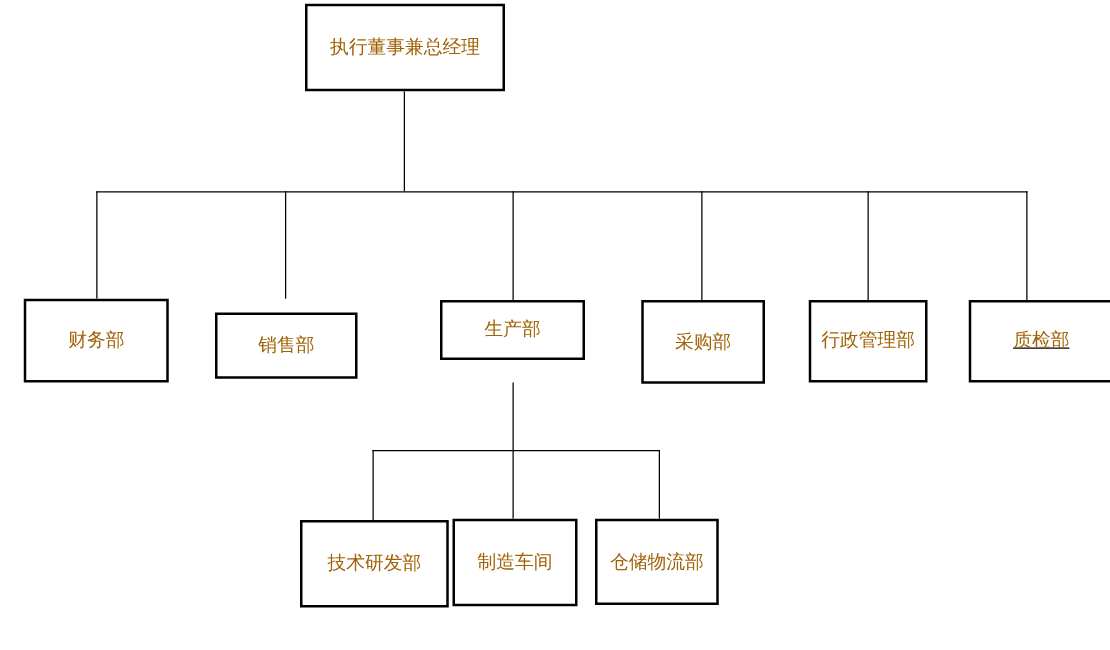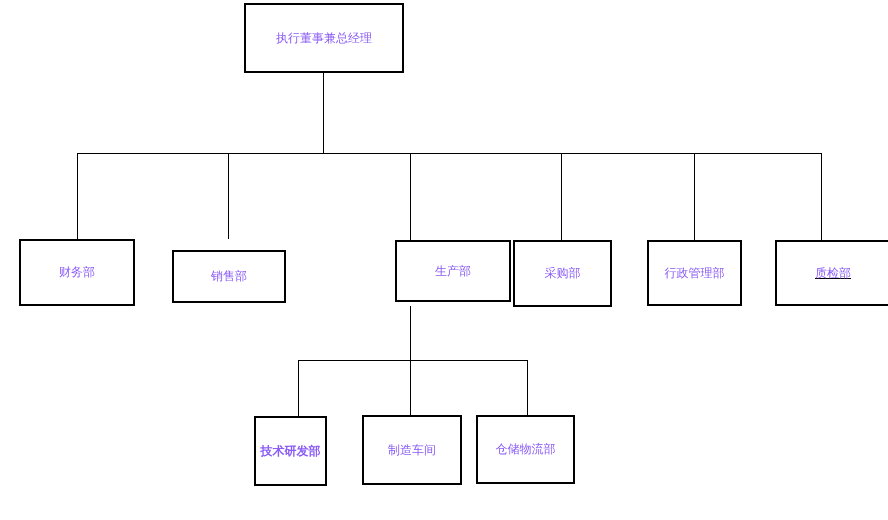--- a/index.html
+++ b/index.html
@@ -19,38 +19,38 @@
     position: absolute;
     box-sizing: border-box;
     border: 2px solid #000000;
     background: #ffffff;
     display: flex;
     align-items: center;
     justify-content: center;
     text-align: center;
   }
   .node .label {
-    font-size: 12px;
-    color: #8b5cf6;
+    font-size: 15px;
+    color: #a16207;
     line-height: 1.2;
     white-space: nowrap;
   }
   .line {
     position: absolute;
     background: #000000;
   }
   
   .n-ceo        { left: 244px; top: 3px;   width: 160px; height: 70px; }
   .n-finance    { left: 19px;  top: 239px; width: 116px; height: 67px; align-items: center; }
   .n-sales      { left: 172px; top: 250px; width: 114px; height: 53px; }
-  .n-production { left: 352px; top: 240px; width: 116px; height: 62px; margin-left: 43px; }
+  .n-production { left: 352px; top: 240px; width: 116px; height: 48px; }
   .n-purchasing { left: 513px; top: 240px; width: 99px;  height: 67px; }
   .n-admin      { left: 647px; top: 240px; width: 95px;  height: 66px; }
   .n-qc         { left: 775px; top: 240px; width: 116px;  height: 66px; text-decoration: underline; }
-  .n-rnd        { left: 254px; top: 416px; width: 73px;  height: 70px; font-weight: bold; }
+  .n-rnd        { left: 240px; top: 416px; width: 119px;  height: 70px; }
   .n-workshop   { left: 362px; top: 415px; width: 100px; height: 70px; align-items: center; }
   .n-logistics  { left: 476px; top: 415px; width: 99px;  height: 69px; text-align: center; }
   
   .l-ceo-stem   { left: 323px; top: 73px;  width: 1px;   height: 80px; }
   .l-h1         { left: 77px;  top: 153px; width: 745px; height: 1px; }
   .l-d-finance    { left: 77px;  top: 153px; width: 1px; height: 86px; }
   .l-d-sales      { left: 228px; top: 153px; width: 1px; height: 86px; }
   .l-d-production { left: 410px; top: 153px; width: 1px; height: 87px; }
   .l-d-purchasing { left: 561px; top: 153px; width: 1px; height: 87px; }
   .l-d-admin      { left: 694px; top: 153px; width: 1px; height: 87px; }

